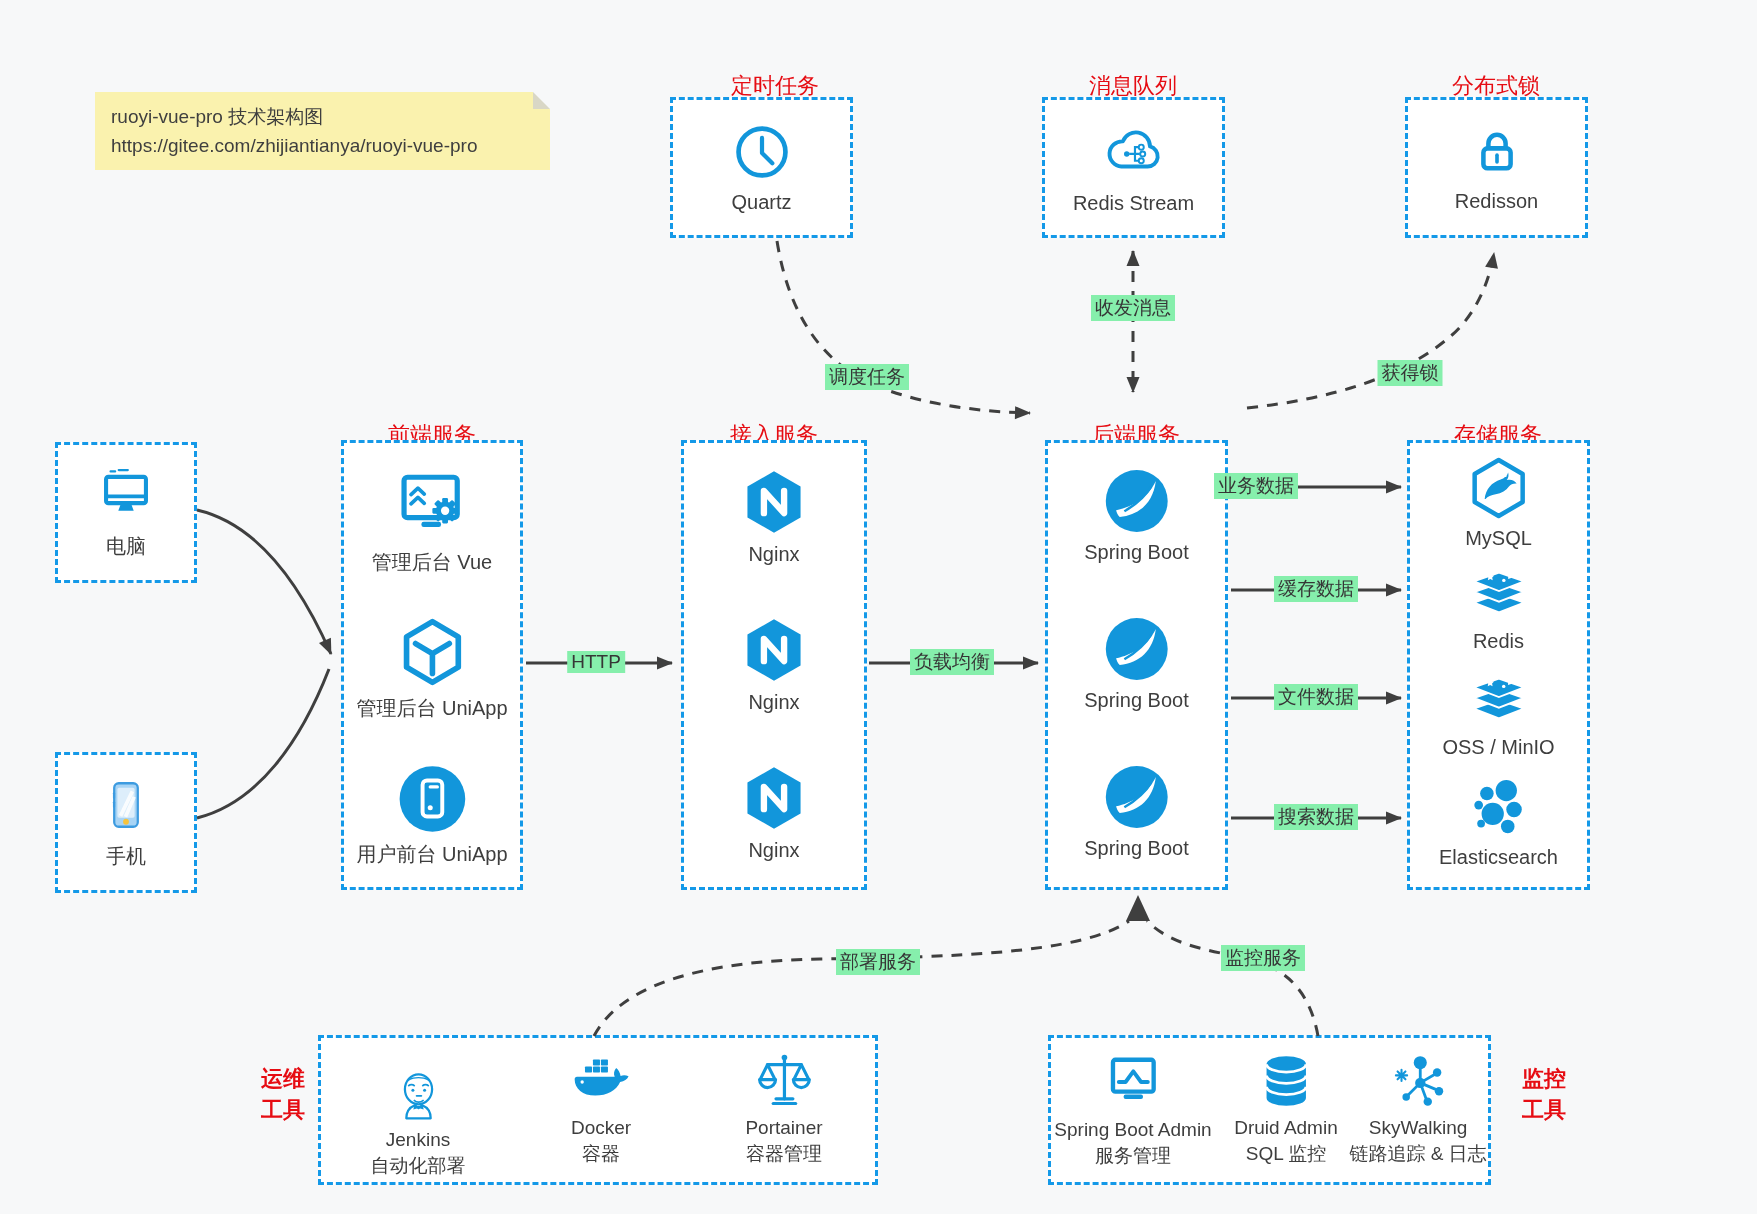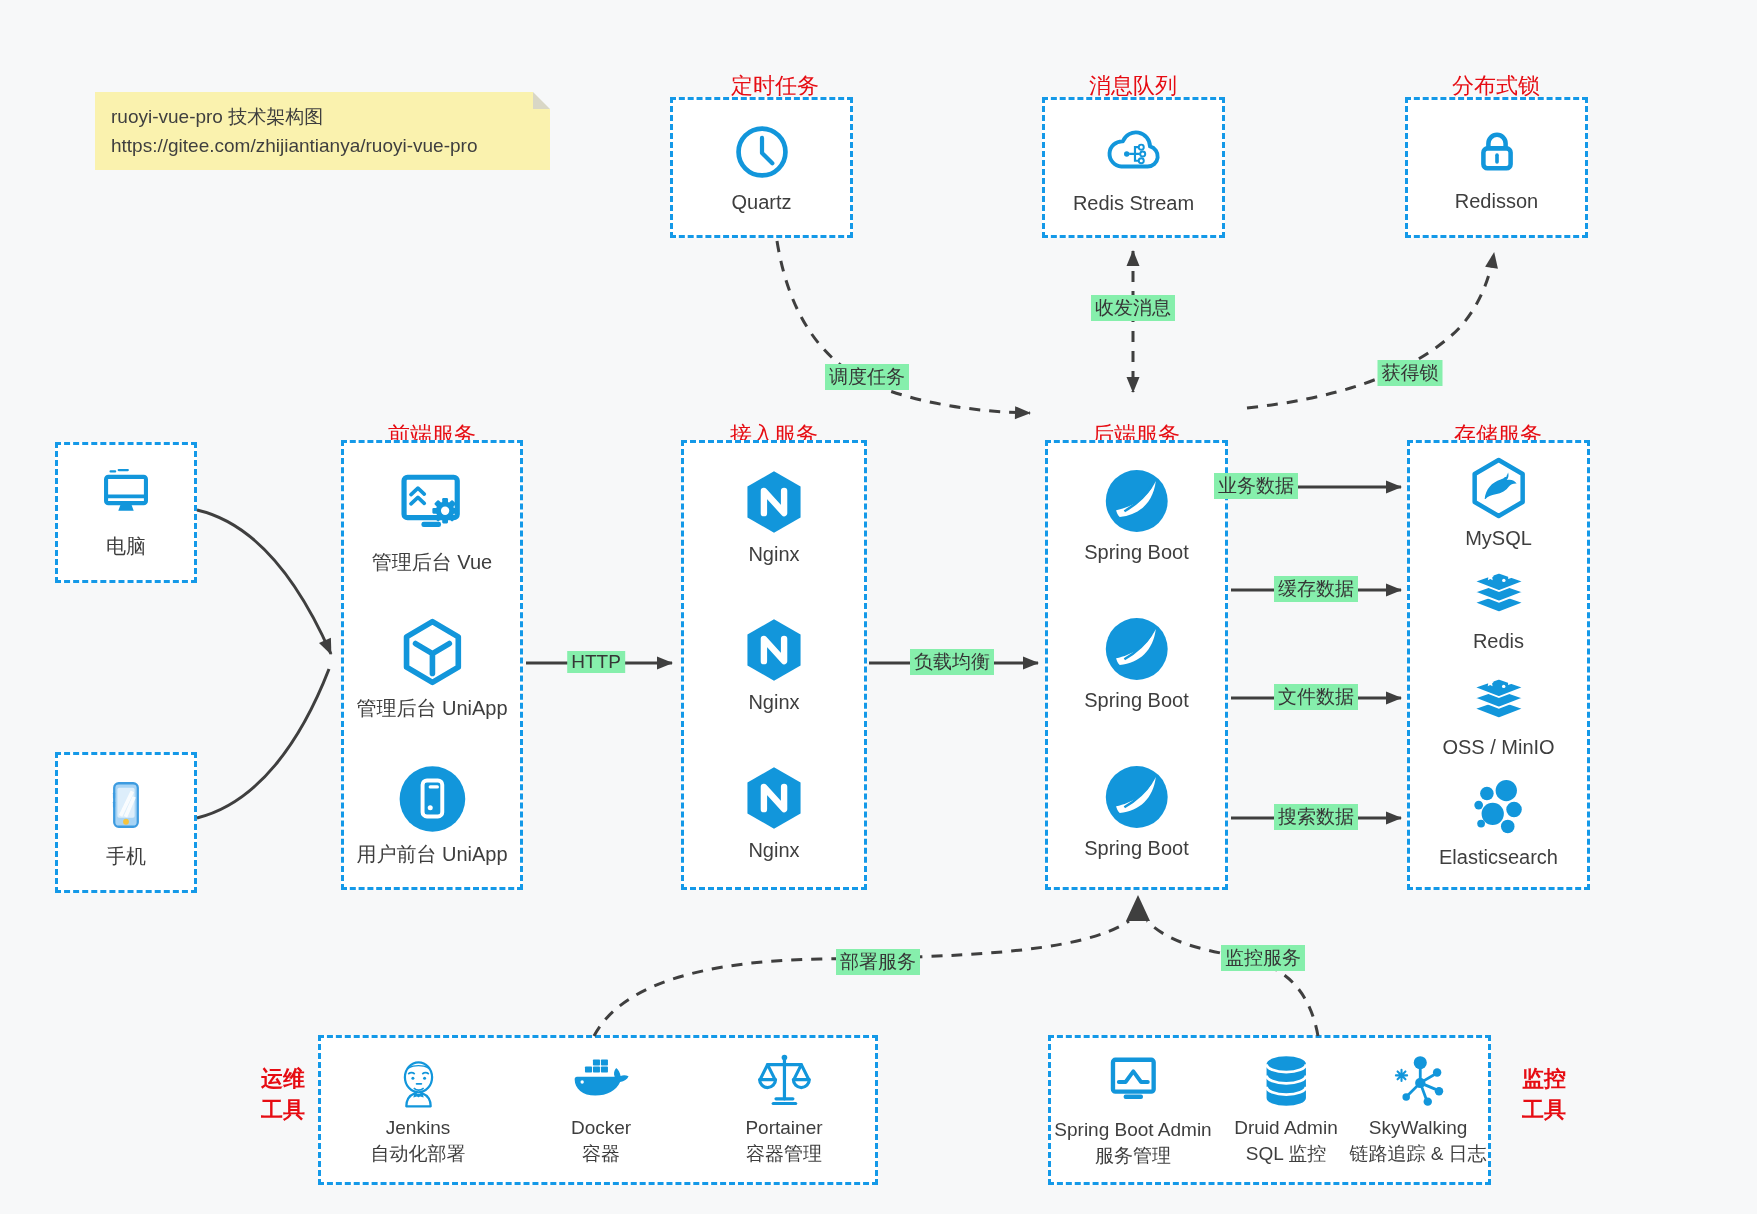--- a/index.html
+++ b/index.html
@@ -314,21 +314,21 @@
         </svg>
       <div class="lbl">Elasticsearch</div>
     </div>
   </div>
 
   <div class="side-red" style="left:243px;top:1063px;width:62px">
     <div>运维</div>
     <div>工具</div>
   </div>
   <div class="dbox" style="left:318px;top:1035px;width:560px;height:150px">
-    <div class="b-item" style="left:97px;top:13px">
+    <div class="b-item" style="left:97px;top:25px">
       <svg class="icon" width="60" height="60">
           <use href="#sym-jenkins"></use>
         </svg>
       <div class="lbl"><span>Jenkins</span><br>
         <span>自动化部署</span></div>
     </div>
     <div class="b-item" style="left:280px;top:13px">
       <svg class="icon" width="60" height="60">
           <use href="#sym-docker"></use>
         </svg>

